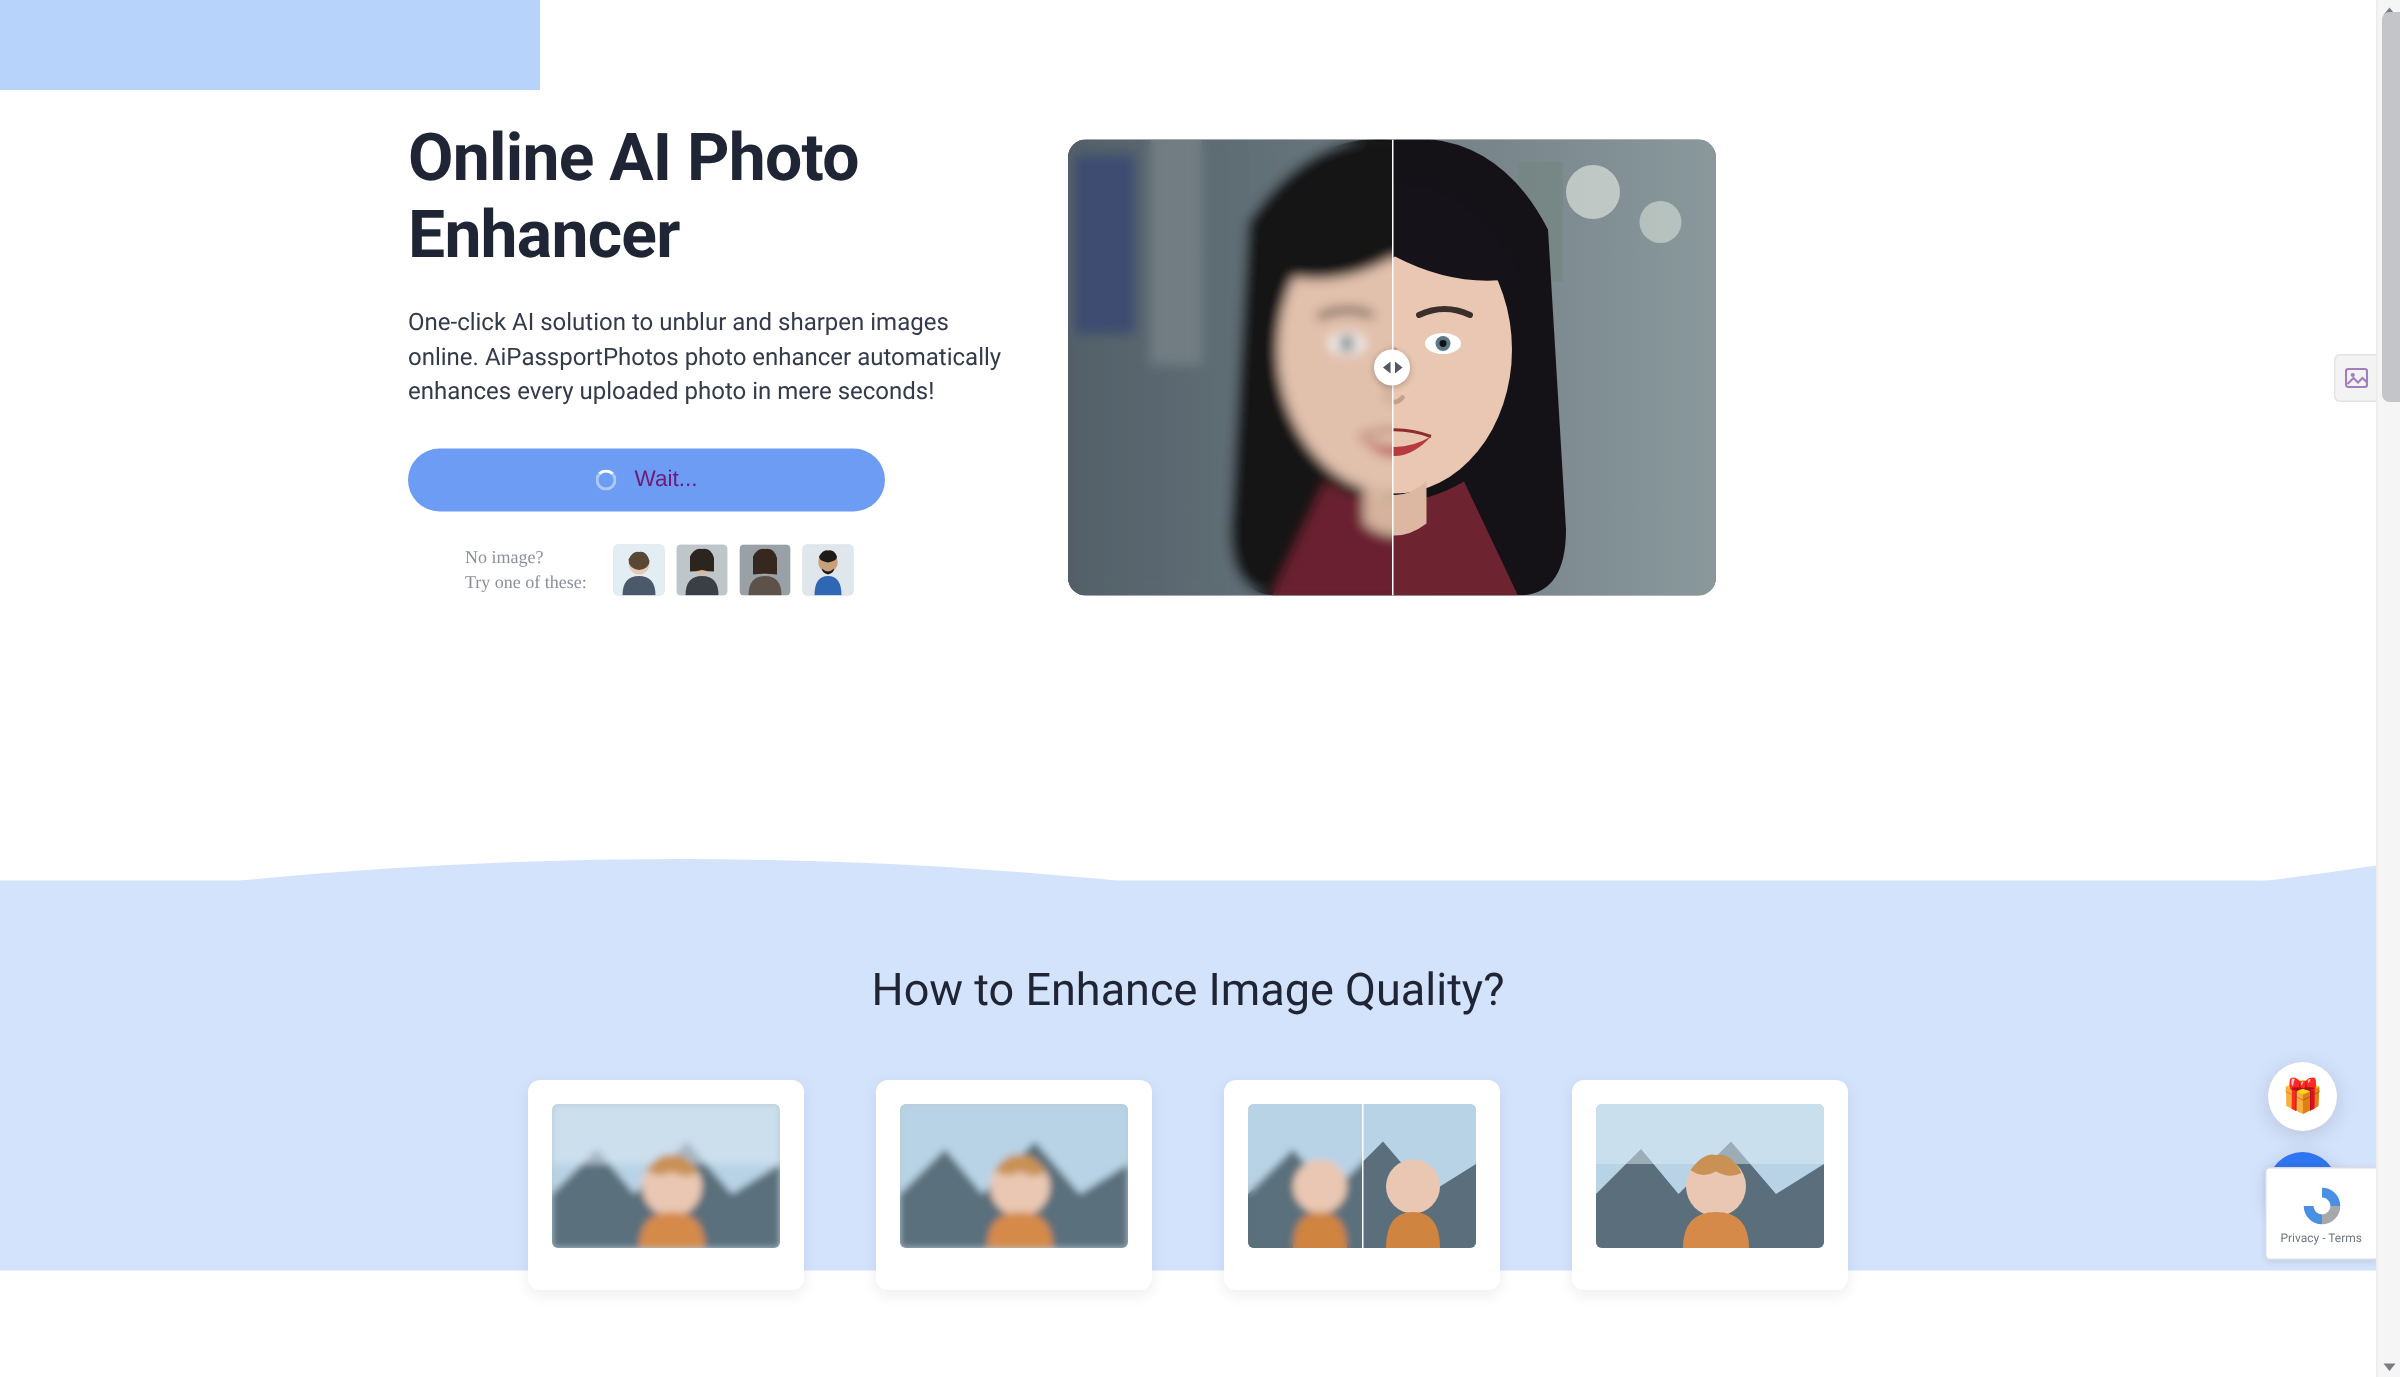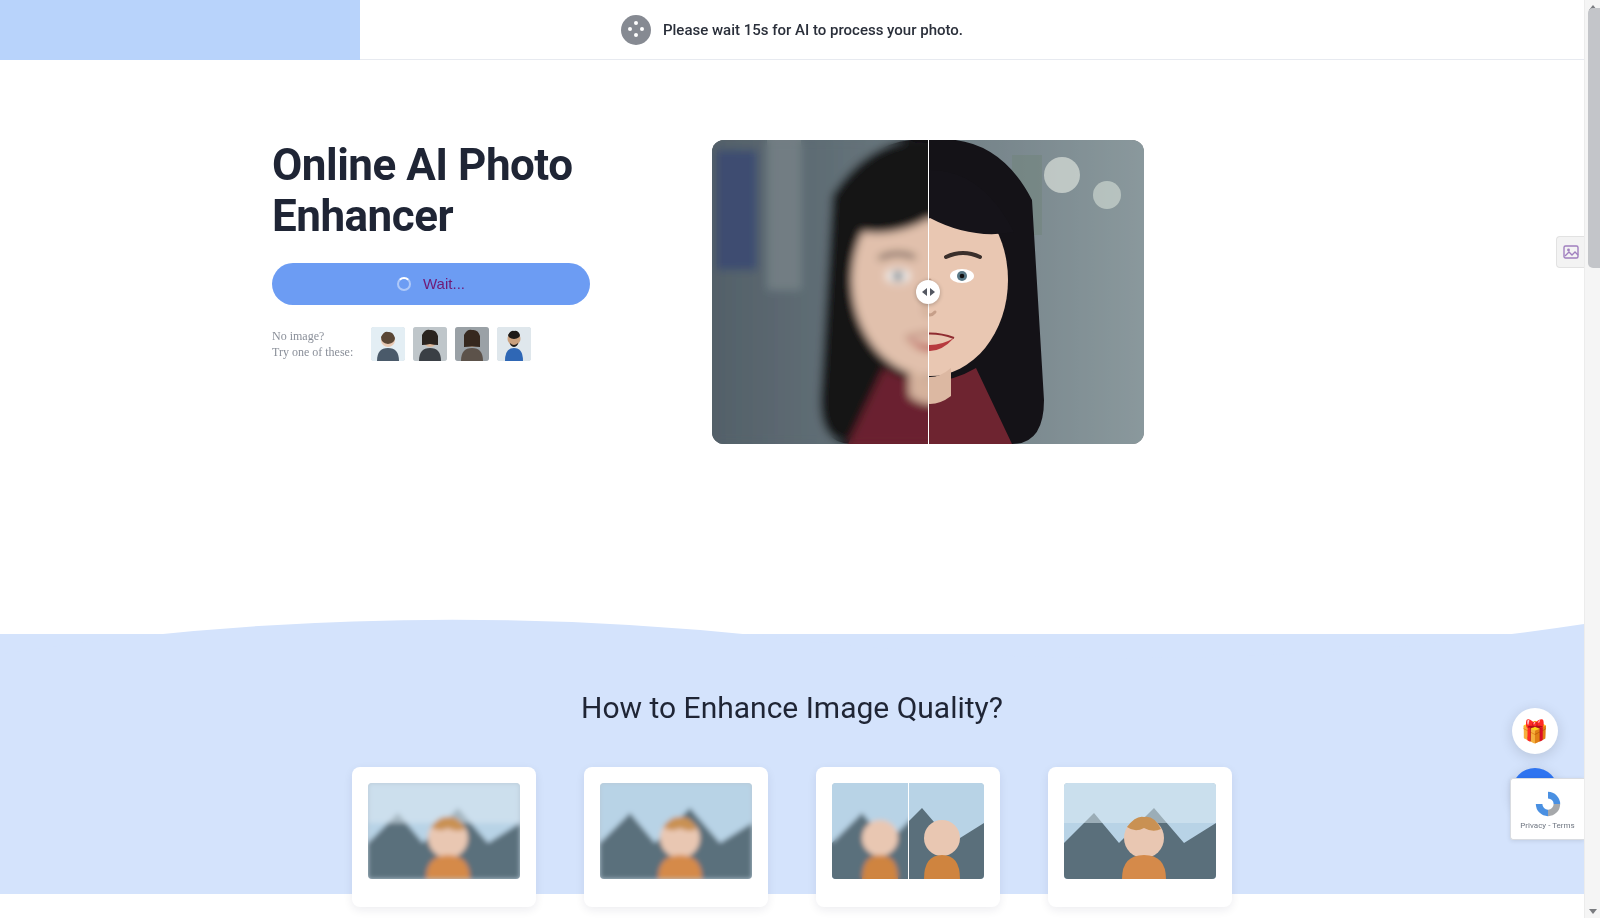--- a/index.html
+++ b/index.html
@@ -12,29 +12,29 @@
   
   .topbar { position: relative; height: 60px; border-bottom: 1px solid #e7eaf0; display: flex; align-items: center; justify-content: center; gap: 12px; z-index: 2; }
   .topbar .spinner-circle { width: 30px; height: 30px; border-radius: 50%; background: #868a92; position: relative; flex-shrink: 0; }
   .topbar .spinner-circle::before, .topbar .spinner-circle::after {
     content:""; position:absolute; border-radius:50%;
   }
   .topbar .spinner-circle::before { width:4px; height:4px; background:#fff; top:6px; left:13px; box-shadow: 6px 6px 0 #fff, -6px 6px 0 #fff, 0 12px 0 #fff; }
   .topbar .msg { font-size: 15px; color: #2a2f3a; font-weight: 500; }
 
   
-  .hero { display: flex; padding: 80px 230px 0 272px; align-items: flex-start; }
+  .hero { display: flex; padding: 80px 230px 0 272px; align-items: flex-end; }
   .hero-left { flex: 0 0 430px; }
   .hero h1 { font-size: 44px; line-height: 1.17; font-weight: 700; color: #1f2535; margin-bottom: 20px; letter-spacing: -0.5px; }
   .hero .desc { font-size: 16px; line-height: 1.45; color: #333a4a; max-width: 400px; margin-bottom: 26px; }
   .wait-btn { width: 318px; height: 42px; border-radius: 24px; background: #6c9cf3; color: #701a75; border:none; display:flex; align-items:center; justify-content:center; gap:12px; font-size:15px; font-weight:500; cursor:progress; }
   .wait-btn .sp { width:14px; height:14px; border:2px solid rgba(255,255,255,.45); border-top-color:#fff; border-radius:50%; display:inline-block; animation:spin 1s linear infinite; }
   @keyframes spin { to { transform:rotate(360deg);} }
 
-  .sample-row { display:flex; align-items:center; gap: 18px; margin-top: 22px; }
+  .sample-row { display:flex; align-items:center; gap: 18px; margin-top: 22px; margin-left: 38px; }
   .sample-text { font-size: 12px; line-height: 1.35; color: #8a8f99; font-family: Georgia, "Times New Roman", serif; }
   .thumbs { display:flex; gap:8px; }
   .thumb { width:34px; height:34px; border-radius:3px; background:#cfd6df; position:relative; overflow:hidden; cursor:pointer; }
   .thumb svg { width:100%; height:100%; display:block; }
 
   
   .compare { flex: 0 0 432px; height: 304px; border-radius: 12px; overflow: hidden; position: relative; background: #777; margin-left: 10px; }
   .compare svg.bg { width:100%; height:100%; display:block; }
   .compare .divider { position:absolute; top:0; bottom:0; left:50%; width:1px; background:#fff; }
   .compare .handle { position:absolute; top:50%; left:50%; transform:translate(-50%,-50%); width:24px; height:24px; border-radius:50%; background:#fff; display:flex; align-items:center; justify-content:center; box-shadow:0 1px 4px rgba(0,0,0,.25); cursor:ew-resize; }
@@ -79,28 +79,25 @@
 
   .page { position:relative; width:1584px; height:918px; overflow:hidden; }
 </style>
 </head>
 <body>
 
 <div class="page">
 
   <div class="loader-strip"></div>
 
-  <header class="topbar">
-    <span class="spinner-circle"></span>
-    <span class="msg">Please wait 15s for AI to process your photo.</span>
-  </header>
 
   <section class="hero">
     <div class="hero-left">
       <h1>Online AI Photo Enhancer</h1>
+      <p class="desc">One-click AI solution to unblur and sharpen images online. AiPassportPhotos photo enhancer automatically enhances every uploaded photo in mere seconds!</p>
       <button class="wait-btn">
         <span class="sp"></span>
         <span>Wait...</span>
       </button>
       <div class="sample-row">
         <div class="sample-text">
           <div>No image?</div>
           <div>Try one of these:</div>
         </div>
         <div class="thumbs">

